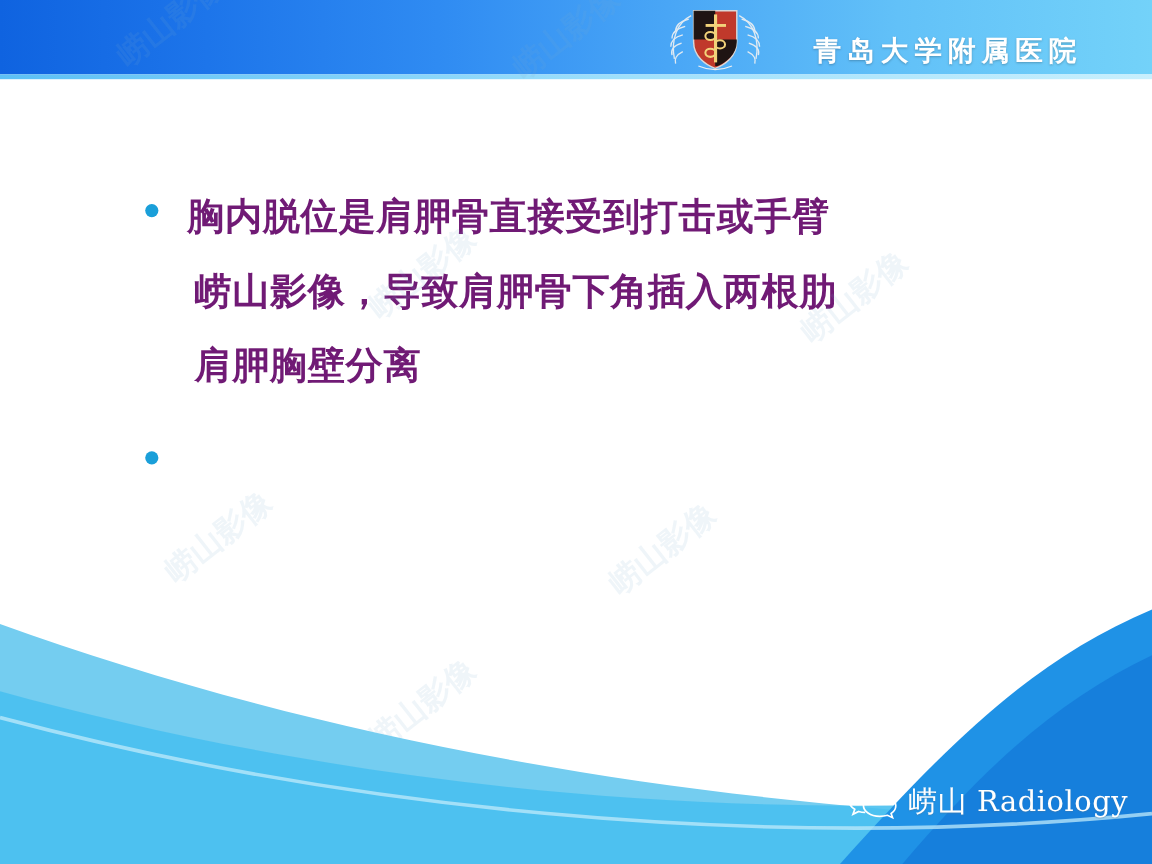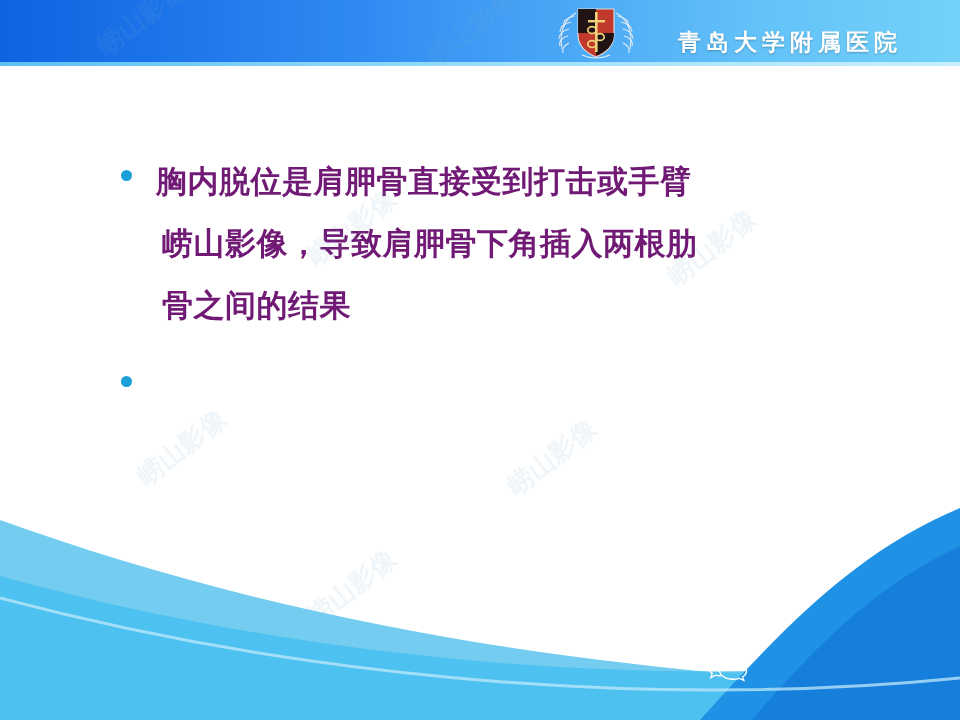--- a/index.html
+++ b/index.html
@@ -210,21 +210,21 @@
   </div>
   <div class="header-underline"></div>
 
 
   <div class="body-list">
 
     <div class="bullet-row">
       <span class="bullet-dot"></span>
       <div class="bullet-line">胸内脱位是肩胛骨直接受到打击或手臂</div>
       <div class="bullet-line indent">崂山影像，导致肩胛骨下角插入两根肋</div>
-      <div class="bullet-line indent">骨之间的结果</div>
+      <div class="bullet-line indent">肩胛胸壁分离</div>
     </div>
 
     <div class="bullet-row">
       <span class="bullet-dot"></span>
     </div>
 
   </div>
 
   <div class="ghost" style="left:90px;  top:0px;">崂山影像</div>
   <div class="ghost" style="left:420px; top:10px;">崂山影像</div>
@@ -251,15 +251,16 @@
     <svg class="wm-icon" viewBox="0 0 42 30">
       <g fill="none" stroke="#ffffff" stroke-width="1.4">
         <path d="M15 3 C7 3 1.5 8 1.5 13.6 C1.5 16.8 3.4 19.6 6.3 21.4 L4.8 25.6 L9.6 23.2 C11.2 23.7 13 24 15 24"></path>
         <circle cx="10.5" cy="10.8" r="1.1" fill="#ffffff" stroke="none"></circle>
         <circle cx="18.5" cy="10.8" r="1.1" fill="#ffffff" stroke="none"></circle>
         <path d="M27 9 C34.8 9 40.5 13.4 40.5 18.4 C40.5 21 39 23.3 36.6 24.9 L37.8 28.4 L33.6 26.4 C31.6 27 29.4 27.3 27 27.3 C19.2 27.3 13.5 23 13.5 18 C13.5 13.1 19.2 9 27 9 Z"></path>
         <circle cx="23" cy="16.4" r="1.05" fill="#ffffff" stroke="none"></circle>
         <circle cx="31" cy="16.4" r="1.05" fill="#ffffff" stroke="none"></circle>
       </g>
     </svg>
+    <span class="wm-text">崂山 Radiology</span>
   </div>
 
 </div>
 
 </body></html>

